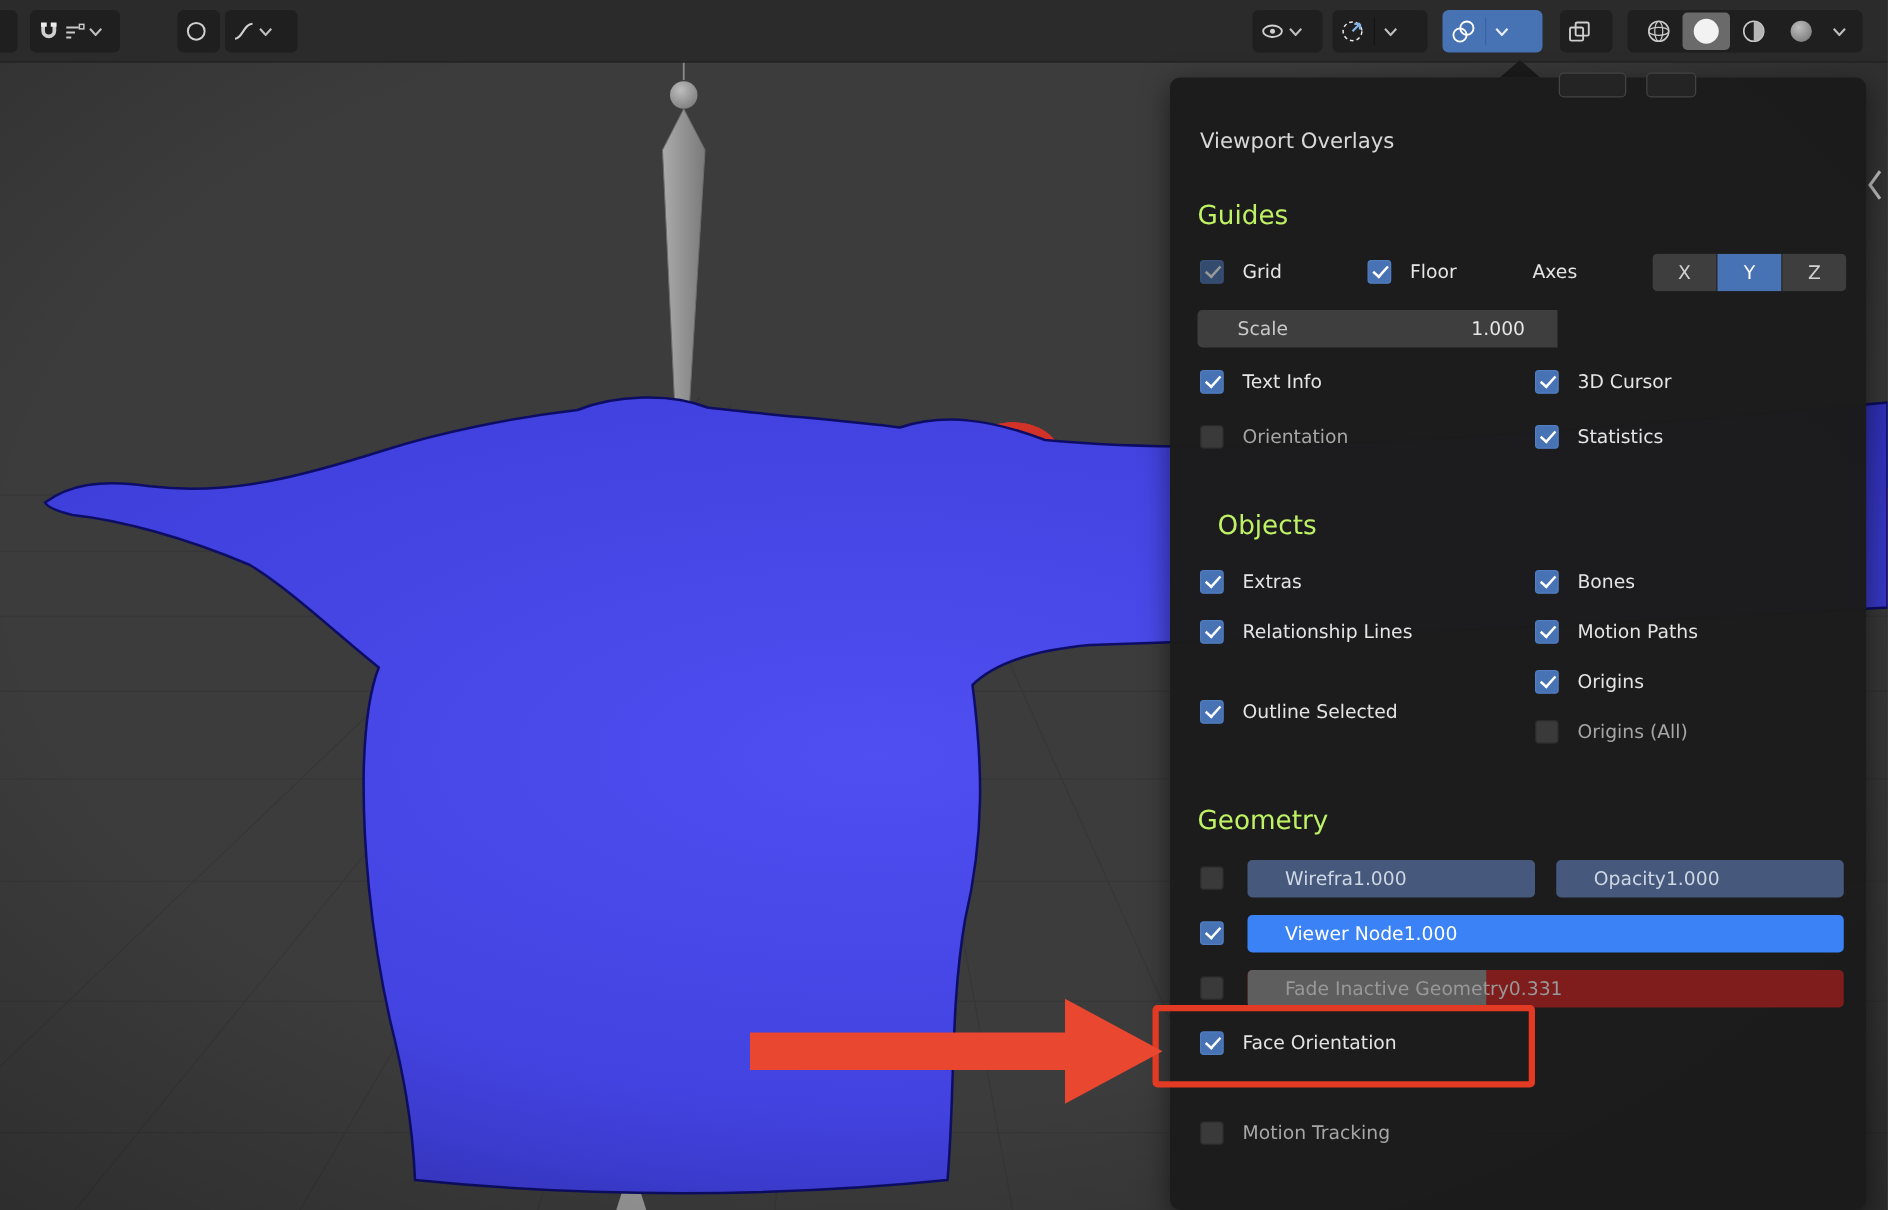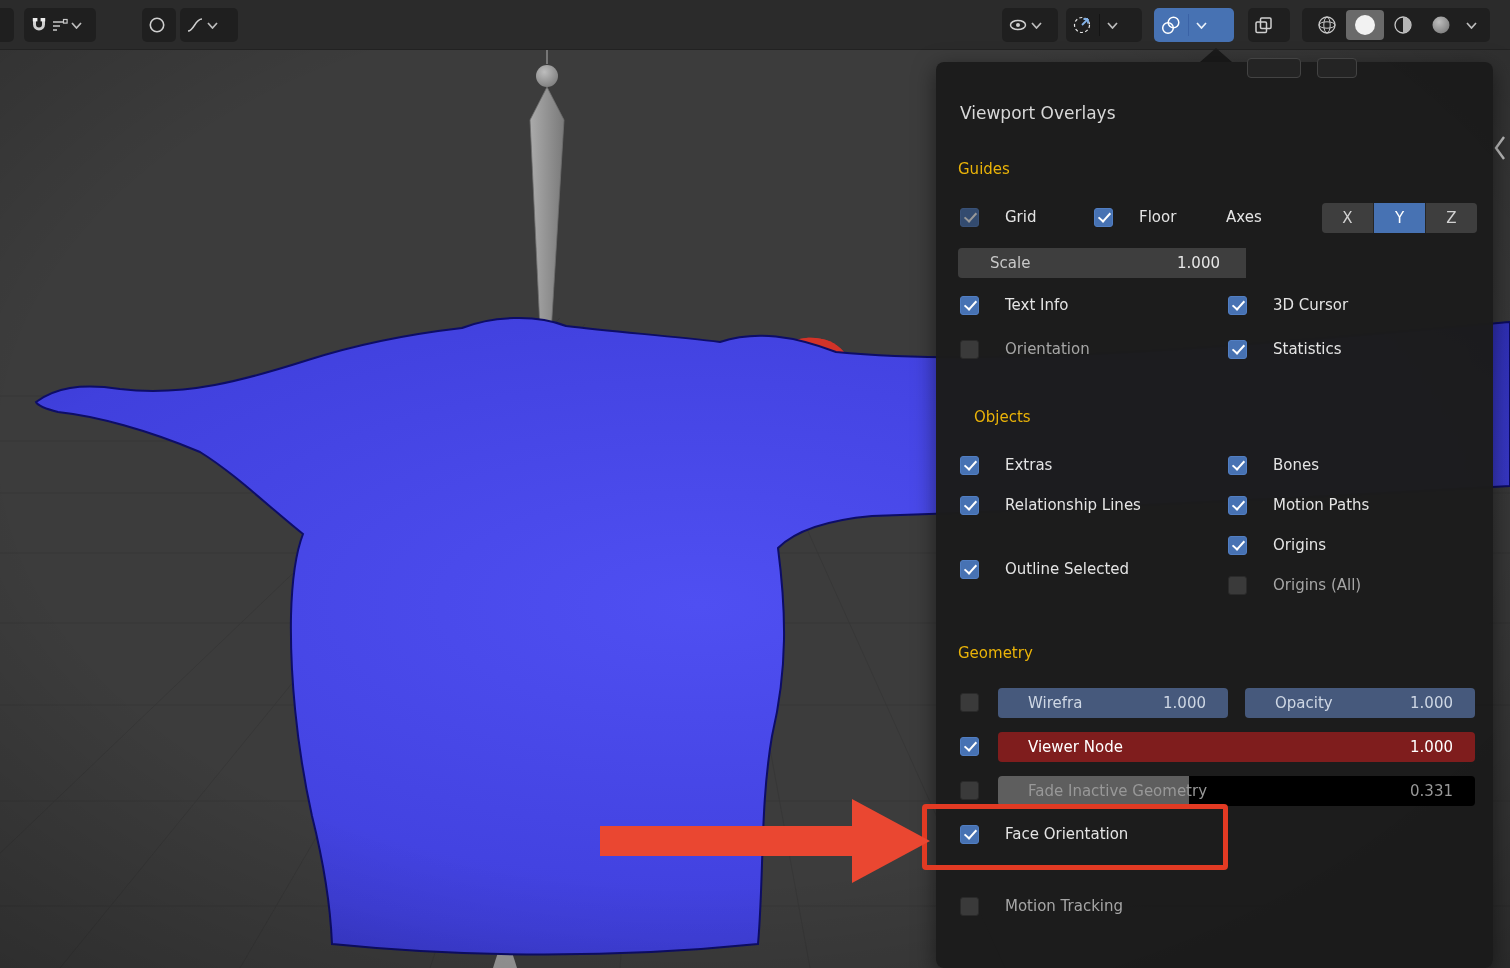--- a/index.html
+++ b/index.html
@@ -20,44 +20,44 @@
   .scell.sel{background:#6a6a6a}
 
   
   #panel{position:absolute;left:936px;top:62px;width:557px;height:906px;
     background:rgba(27,27,27,0.985);border-radius:8px;z-index:5;
     box-shadow:0 6px 22px rgba(0,0,0,.5)}
   #panel-notch{position:absolute;left:1200px;top:48px;width:0;height:0;z-index:5;
     border-left:16px solid transparent;border-right:16px solid transparent;
     border-bottom:14px solid #1b1b1b}
   .ptitle{position:absolute;font-size:17px;color:#d8d8d8}
-  .psection{position:absolute;font-size:15px;color:#eab308}
-  .chkrow{position:absolute;display:flex;align-items:center;gap:26px;height:22px}
+  .psection{position:absolute;font-size:21px;color:#bef264}
+  .chkrow{position:absolute;display:flex;align-items:center;gap:15px;height:22px}
   .cb{position:relative;width:19px;height:19px;flex:none;border-radius:3px;
     background:#3a3a3a;border:1px solid #2a2a2a}
   .cb.on{background:#4772b3;border-color:#517ec2}
   .cb.on::after{content:"";position:absolute;left:5.5px;top:1.5px;width:5px;height:10px;
     border:solid #fff;border-width:0 2.2px 2.2px 0;transform:rotate(42deg)}
   .cb.dim{opacity:.55}
   .lbl{font-size:15px;color:#e4e4e4;white-space:nowrap}
   .lbl.dim2{color:#a6a6a6}
   .numfield{position:absolute;height:30px;background:#3e3e3e;font-size:15px;
     display:flex;align-items:center;justify-content:space-between;padding:0 26px 0 32px}
   .numfield .nf-l{color:#c9c9c9}
   .numfield .nf-v{color:#e6e6e6}
   .rl{border-radius:4px 0 0 4px}.rr{border-radius:0 4px 4px 0}
   .xyz{position:absolute;display:flex;gap:1px;background:#262626;border-radius:4px;overflow:hidden}
   .xyz span{width:51px;height:30px;background:#3e3e3e;color:#d2d2d2;font-size:15px;
     display:flex;align-items:center;justify-content:center}
   .xyz span.sel{background:#4772b3;color:#fff}
   .slider{position:absolute;height:30px;border-radius:4px;font-size:15px;overflow:hidden;
-    display:flex;align-items:center;justify-content:space-between;padding:0 22px 0 30px}
+    display:flex;align-items:center;justify-content:flex-start;padding:0 22px 0 30px}
   .slider.muted{background:#46597c;color:#ced7e4}
-  .slider.blue{background:#7f1d1d;color:#fff}
-  .slider.gray{background:#000000;color:#989898}
+  .slider.blue{background:#3b82f6;color:#fff}
+  .slider.gray{background:#7f1d1d;color:#989898}
   .slider .fillbar{position:absolute;left:0;top:0;bottom:0;background:#5e5e5e}
   .slider span{position:relative;z-index:1}
 
   
   #hl-box{position:absolute;left:922px;top:804px;width:306px;height:66px;
     border:5px solid #e23a23;border-radius:4px;z-index:9;pointer-events:none}
   #arrow-svg{position:absolute;left:0;top:0;z-index:9;pointer-events:none}
 
   .ghostbtn{position:absolute;top:58px;height:20px;background:#242424;
     border:1px solid #434343;border-radius:4px;z-index:6}

